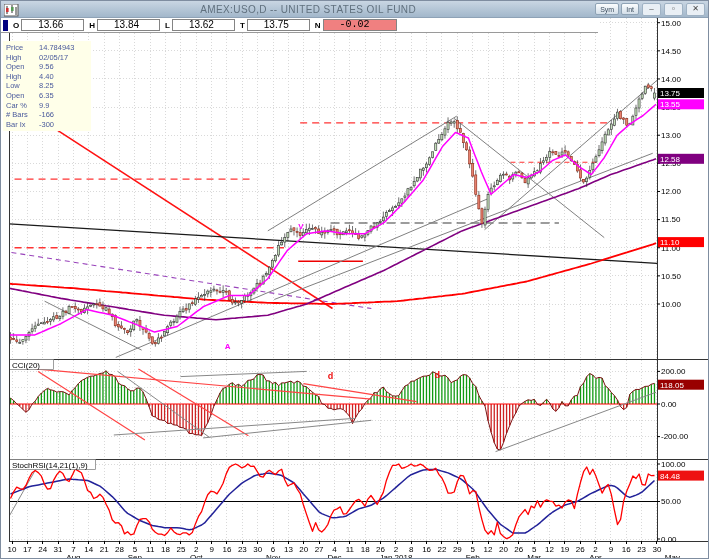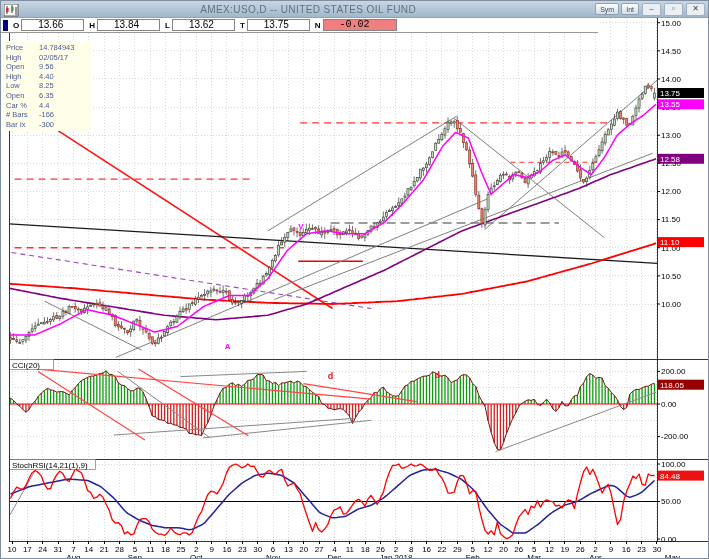--- a/index.html
+++ b/index.html
@@ -996,21 +996,21 @@
       <div class="irow">
         <span class="ilabel">Low</span>
         <span>8.25</span>
       </div>
       <div class="irow">
         <span class="ilabel">Open</span>
         <span>6.35</span>
       </div>
       <div class="irow">
         <span class="ilabel">Car %</span>
-        <span>4.4</span>
+        <span>9.9</span>
       </div>
       <div class="irow">
         <span class="ilabel"># Bars</span>
         <span>-166</span>
       </div>
       <div class="irow">
         <span class="ilabel">Bar Ix</span>
         <span>-300</span>
       </div>
     </div>

